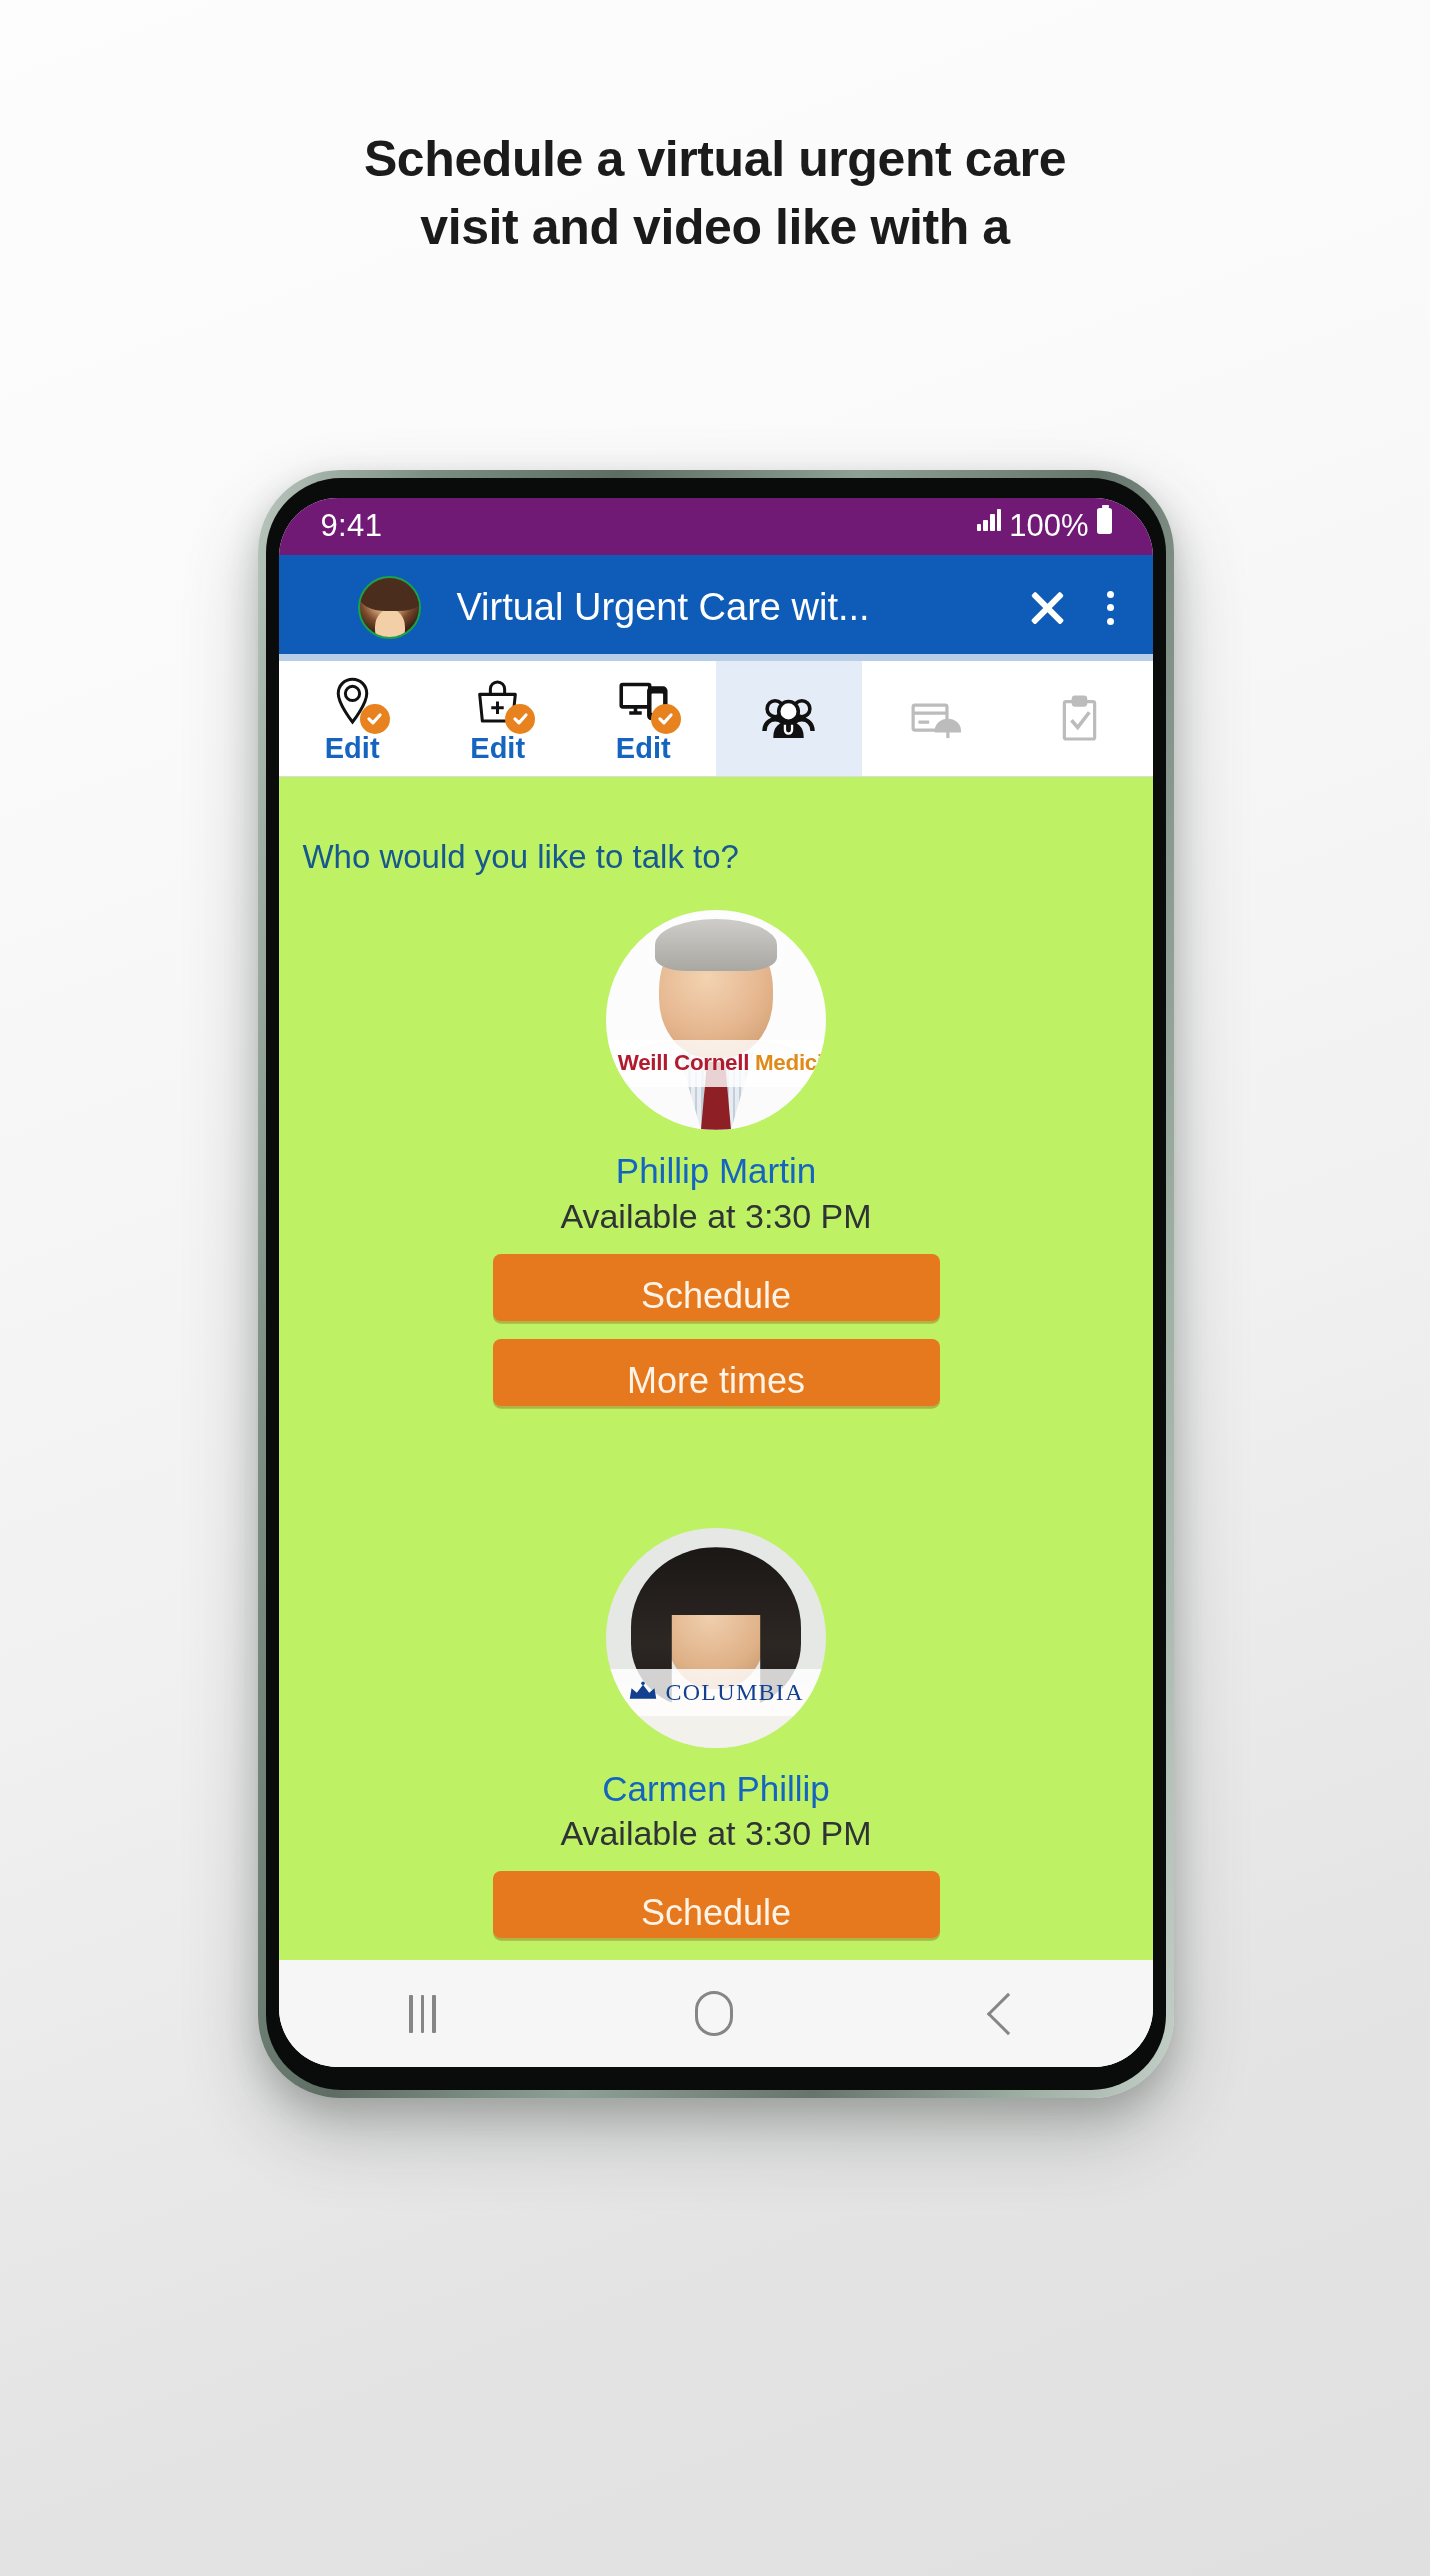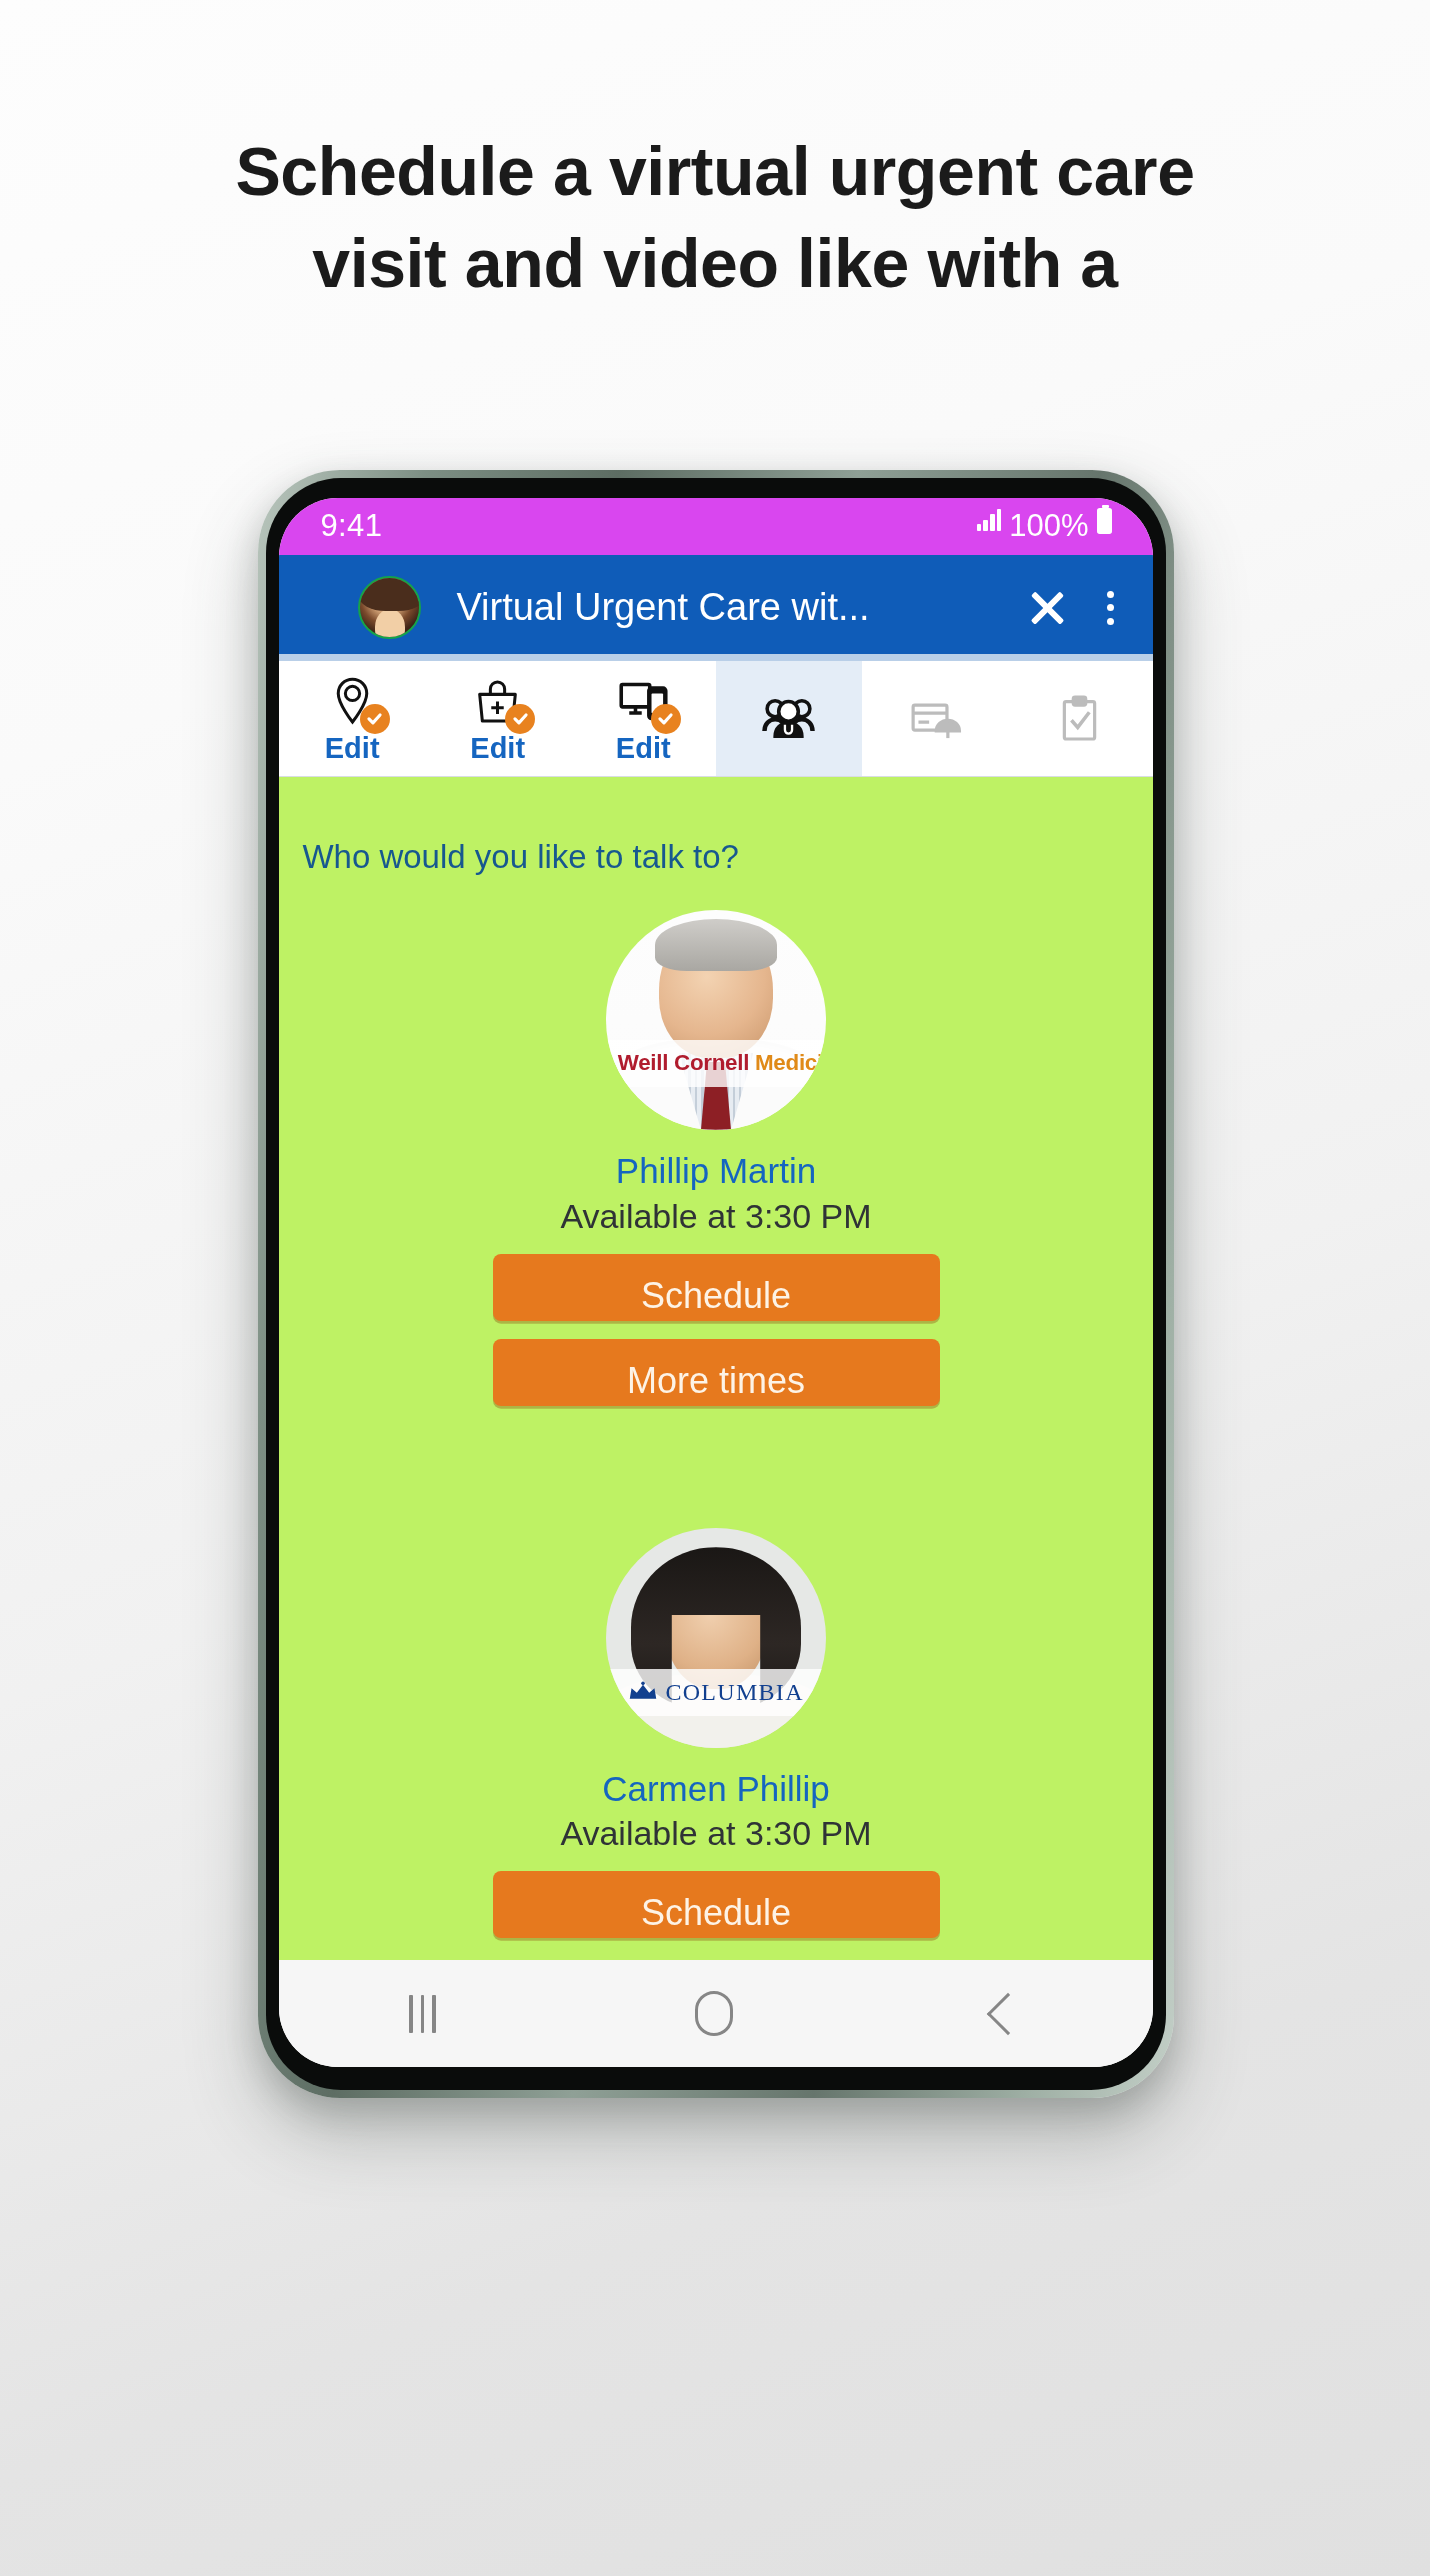--- a/index.html
+++ b/index.html
@@ -16,21 +16,21 @@
     position: relative;
   }
 
   
   .headline {
     position: absolute;
     top: 125px;
     left: 0;
     width: 1430px;
     text-align: center;
-    font-size: 68px;
+    font-size: 50px;
     line-height: 1.36;
     font-weight: 700;
     color: #1b1b1b;
     letter-spacing: -0.4px;
     padding: 0 98px;
   }
   .headline-line { display: block; }
 
   
   .phone {
@@ -58,21 +58,21 @@
     overflow: hidden;
     background: #ffffff;
     position: relative;
     display: flex;
     flex-direction: column;
   }
 
   
   .statusbar {
     height: 57px;
-    background: #d946ef;
+    background: #701a75;
     display: flex;
     align-items: center;
     justify-content: space-between;
     padding: 0 41px 0 41px;
     color: #ffffff;
     flex: 0 0 auto;
   }
   .status-time { font-size: 31px; font-weight: 400; letter-spacing: 0.4px; }
   .status-right { display: flex; align-items: flex-start; gap: 8px; }
   .status-battpct { font-size: 31px; font-weight: 400; }

